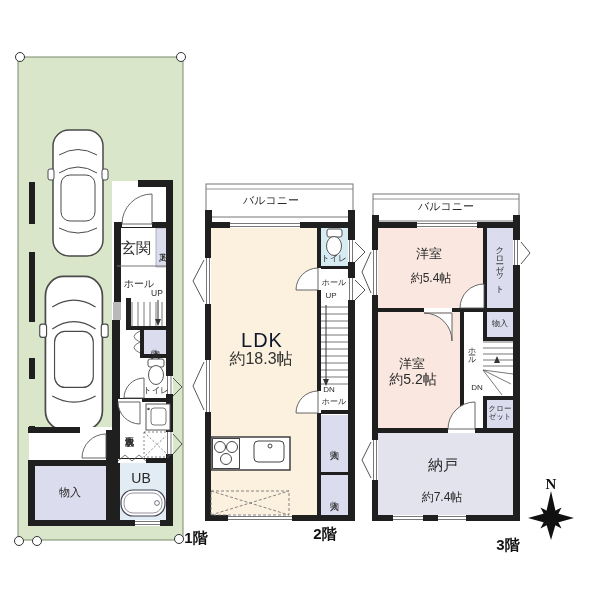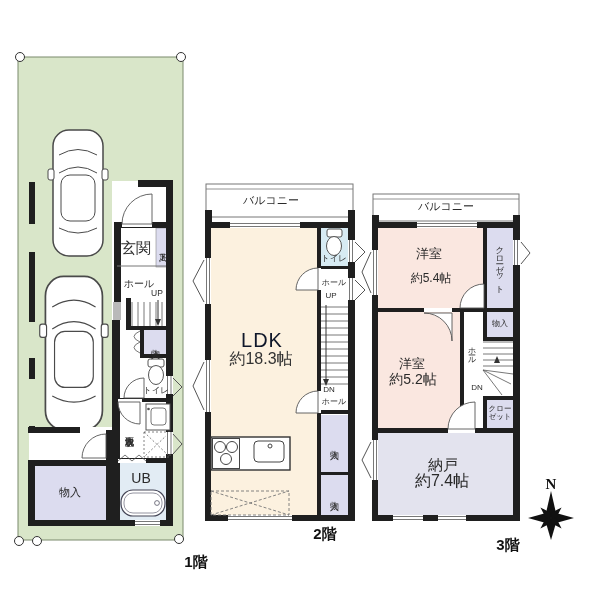--- a/index.html
+++ b/index.html
@@ -284,21 +284,21 @@
 
   <div class="lbl" style="left:136px;top:247px;font-size:15px">玄関</div>
   <div class="lbl vtext" style="left:162px;top:247px;font-size:8px;letter-spacing:0">下足入</div>
   <div class="lbl" style="left:139px;top:284px;font-size:10px">ホール</div>
   <div class="lbl" style="left:157px;top:293px;font-size:8.5px">UP</div>
   <div class="lbl vtext" style="left:155px;top:342px;font-size:9px;letter-spacing:0">物入</div>
   <div class="lbl" style="left:156px;top:390px;font-size:8.5px">トイレ</div>
   <div class="lbl vtext" style="left:129px;top:430px;font-size:9px;letter-spacing:0">洗面脱衣室</div>
   <div class="lbl" style="left:141px;top:478px;font-size:14px">UB</div>
   <div class="lbl" style="left:70px;top:492px;font-size:11px">物入</div>
-  <div class="lbl floorlbl" style="left:196px;top:561px">1階</div>
+  <div class="lbl floorlbl" style="left:196px;top:537px">1階</div>
 
   <div class="lbl" style="left:271px;top:200px;font-size:11px">バルコニー</div>
   <div class="lbl" style="left:334px;top:258px;font-size:8.5px">トイレ</div>
   <div class="lbl" style="left:334px;top:283px;font-size:8px">ホール</div>
   <div class="lbl" style="left:331px;top:296px;font-size:8px">UP</div>
   <div class="lbl big" style="left:262px;top:340px">LDK</div>
   <div class="lbl sz" style="left:261px;top:359px">約18.3帖</div>
   <div class="lbl" style="left:329px;top:390px;font-size:8px">DN</div>
   <div class="lbl" style="left:334px;top:402px;font-size:8px">ホール</div>
   <div class="lbl vtext" style="left:334px;top:443px;font-size:9px;letter-spacing:0">物入</div>
@@ -309,17 +309,17 @@
   <div class="lbl" style="left:429px;top:253px;font-size:13px">洋室</div>
   <div class="lbl" style="left:431px;top:278px;font-size:12px">約5.4帖</div>
   <div class="lbl vtext" style="left:500px;top:264px;font-size:8.5px;letter-spacing:0">クローゼット</div>
   <div class="lbl" style="left:500px;top:324px;font-size:8px">物入</div>
   <div class="lbl" style="left:412px;top:363px;font-size:13px">洋室</div>
   <div class="lbl" style="left:413px;top:379px;font-size:14px">約5.2帖</div>
   <div class="lbl vtext" style="left:471px;top:351px;font-size:8px;letter-spacing:0">ホール</div>
   <div class="lbl" style="left:477px;top:388px;font-size:8px">DN</div>
   <div class="lbl wrap2" style="left:500px;top:413px;font-size:7.5px">クローゼット</div>
   <div class="lbl" style="left:443px;top:464px;font-size:15px">納戸</div>
-  <div class="lbl" style="left:442px;top:481px;font-size:16px">約7.4帖</div>
+  <div class="lbl" style="left:442px;top:497px;font-size:12px">約7.4帖</div>
   <div class="lbl floorlbl" style="left:508px;top:544px">3階</div>
 
   <div class="lbl north" style="left:551px;top:484px">N</div>
 </div>
 
 </body></html>

